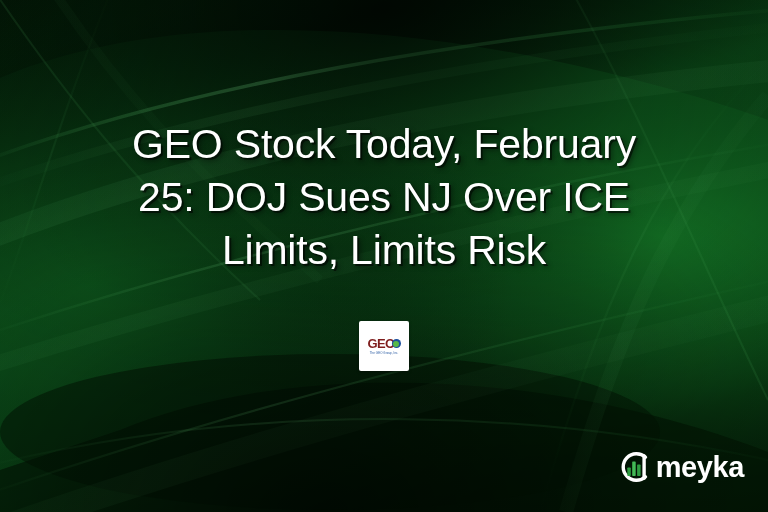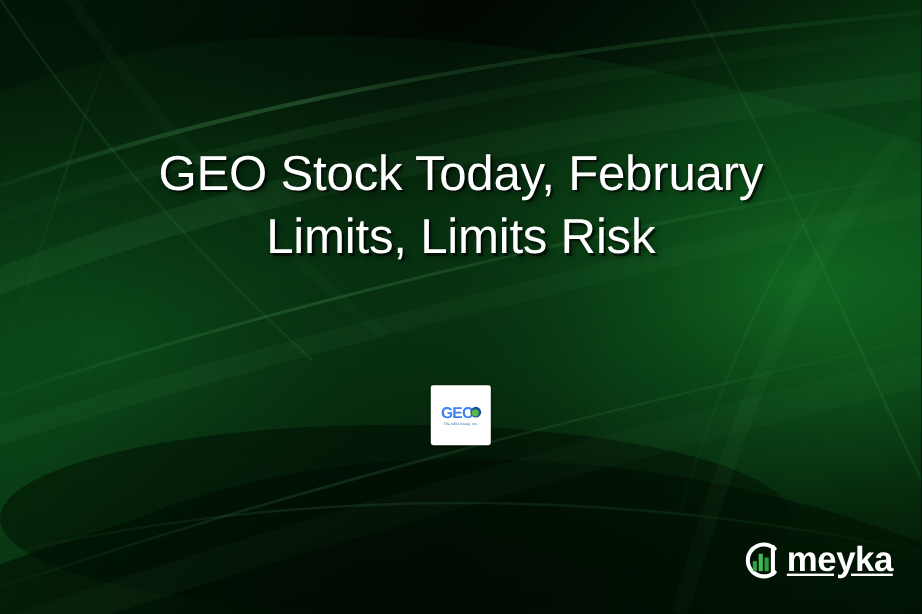--- a/index.html
+++ b/index.html
@@ -63,21 +63,21 @@
     justify-content:center;
     overflow:hidden;
     box-shadow:0 1px 3px rgba(0,0,0,0.35);
   }
 
   
   .geo-mark { display:flex; align-items:center; justify-content:center; }
   .geo-word {
     font-size:13px;
     font-weight:700;
-    color:#3b82f6;
+    color:#7f1d1d;
     letter-spacing:-0.6px;
     line-height:1;
   }
   .geo-swoosh {
     width:9px; height:9px;
     border-radius:50%;
     background:#1a4f9c;
     position:relative;
     margin-left:-3px;
     display:inline-block;
@@ -113,21 +113,20 @@
     align-items:center;
     gap:3px;
     z-index:6;
   }
   #brand-wordmark {
     color:#ffffff;
     font-size:29px;
     font-weight:700;
     letter-spacing:-0.4px;
     line-height:1;
-    text-decoration:underline;
   }
 </style>
 </head>
 <body>
 
 <div id="banner">
 
   <svg id="bg-art" viewBox="0 0 768 512" preserveAspectRatio="none" aria-hidden="true">
     <defs>
       <linearGradient id="baseGrad" x1="0" y1="0" x2="0.55" y2="1">
@@ -214,20 +213,21 @@
     <path d="M 768,96 C 672,208 618,330 566,512" fill="none" stroke="url(#streakB)" stroke-width="14" opacity="0.16"></path>
 
     <path d="M -30,470 C 260,396 560,408 820,472" fill="none" stroke="url(#streakA)" stroke-width="2" opacity="0.4"></path>
 
     <rect width="768" height="512" fill="url(#topShade)"></rect>
     <rect width="768" height="512" fill="url(#botShade)"></rect>
   </svg>
 
   <div id="headline">
     <span class="headline-line">GEO Stock Today, February</span>
+    <span class="headline-line">25: DOJ Sues NJ Over ICE</span>
     <span class="headline-line">Limits, Limits Risk</span>
   </div>
 
   <div id="logo-row">
 
     <div class="logo-card">
       <div class="geo-mark">
         <span class="geo-word">GEO</span>
         <span class="geo-swoosh"></span>
       </div>

